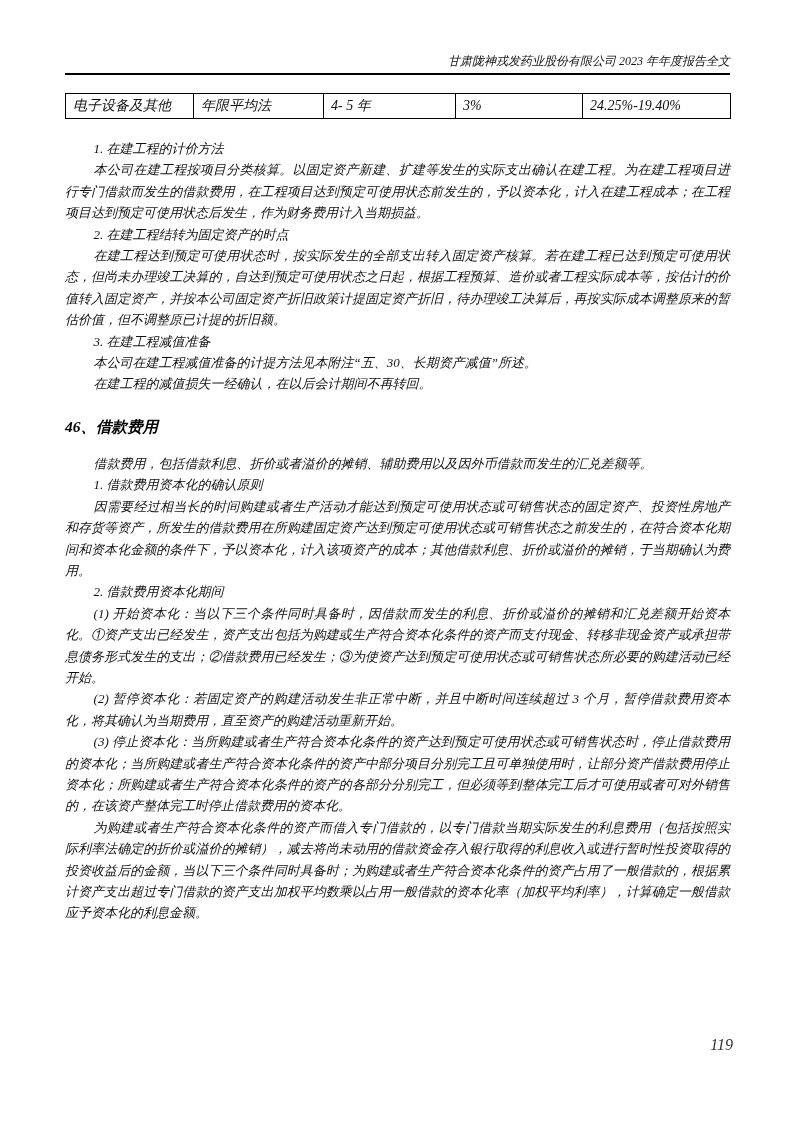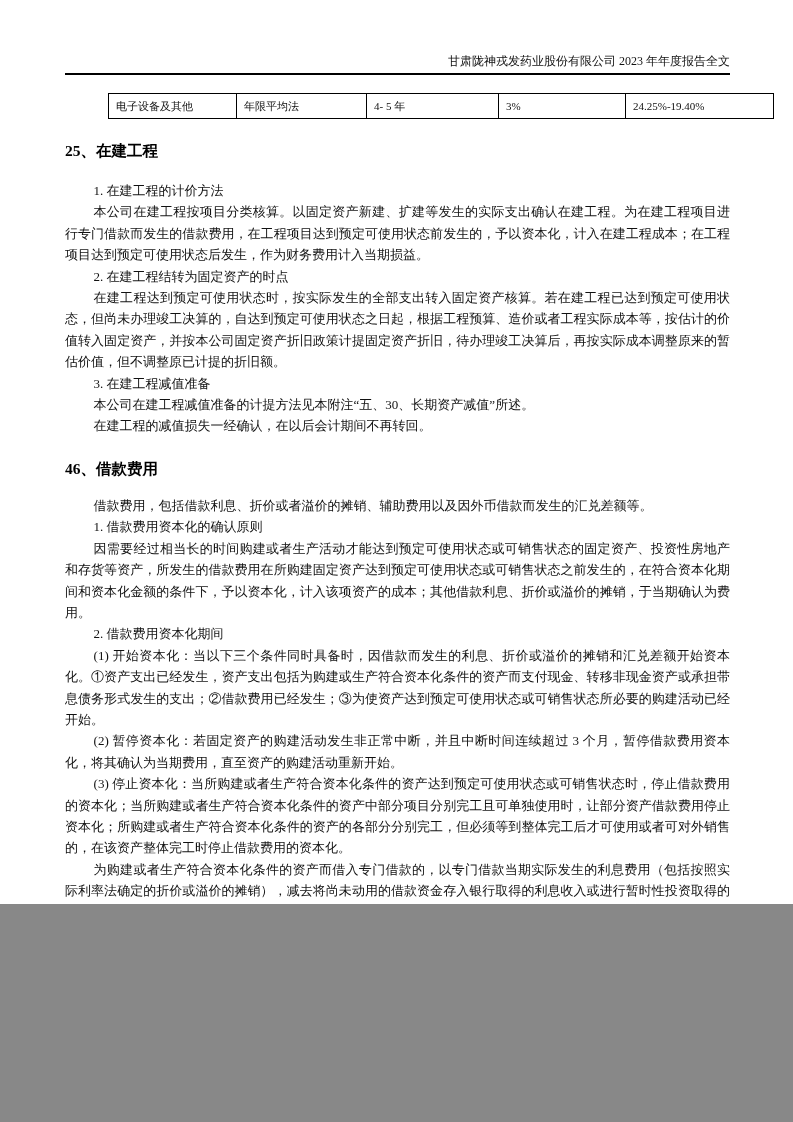--- a/index.html
+++ b/index.html
@@ -1,24 +1,25 @@
 <!DOCTYPE html>
 <html><head>
 <meta charset="utf-8">
 <style>
   html, body { margin: 0; padding: 0; background: #888; }
   .page {
     position: relative;
     width: 793px;
-    height: 904px;
+    height: 1122px;
     margin: 0 auto;
     background: #ffffff;
     font-family: "Liberation Serif", "DejaVu Serif", serif;
     color: #111111;
     overflow: hidden;
+    font-style: italic;
   }
   .content {
     position: absolute;
     left: 65px;
     top: 0;
     width: 665px;
   }
   .header-title {
     padding-top: 54px;
     text-align: right;
@@ -29,22 +30,21 @@
   .header-rule {
     margin-top: 4px;
     border: 0;
     border-bottom: 2.5px solid #000000;
   }
   table.dep-table {
     margin-top: 18px;
     width: 100%;
     border-collapse: collapse;
     table-layout: fixed;
-    font-size: 11px;
-    margin-left: 43px;
+    font-size: 14px;
   }
   table.dep-table td {
     border: 1px solid #000000;
     height: 24px;
     padding: 0 7px;
     vertical-align: middle;
     white-space: nowrap;
     overflow: hidden;
   }
   td.c-rate { }
@@ -96,21 +96,20 @@
           <td>电子设备及其他</td>
           <td>年限平均法</td>
           <td>4- 5 年</td>
           <td>3%</td>
           <td class="c-rate">24.25%-19.40%</td>
         </tr>
       </tbody>
     </table>
 
     <div>
-      <h2 class="sec-heading">25、在建工程</h2>
       <div class="sec-body">
         <p>1. 在建工程的计价方法</p>
         <p>本公司在建工程按项目分类核算。以固定资产新建、扩建等发生的实际支出确认在建工程。为在建工程项目进行专门借款而发生的借款费用，在工程项目达到预定可使用状态前发生的，予以资本化，计入在建工程成本；在工程项目达到预定可使用状态后发生，作为财务费用计入当期损益。</p>
         <p>2. 在建工程结转为固定资产的时点</p>
         <p>在建工程达到预定可使用状态时，按实际发生的全部支出转入固定资产核算。若在建工程已达到预定可使用状态，但尚未办理竣工决算的，自达到预定可使用状态之日起，根据工程预算、造价或者工程实际成本等，按估计的价值转入固定资产，并按本公司固定资产折旧政策计提固定资产折旧，待办理竣工决算后，再按实际成本调整原来的暂估价值，但不调整原已计提的折旧额。</p>
         <p>3. 在建工程减值准备</p>
         <p>本公司在建工程减值准备的计提方法见本附注“五、30、长期资产减值”所述。</p>
         <p>在建工程的减值损失一经确认，在以后会计期间不再转回。</p>
       </div>
     </div>

